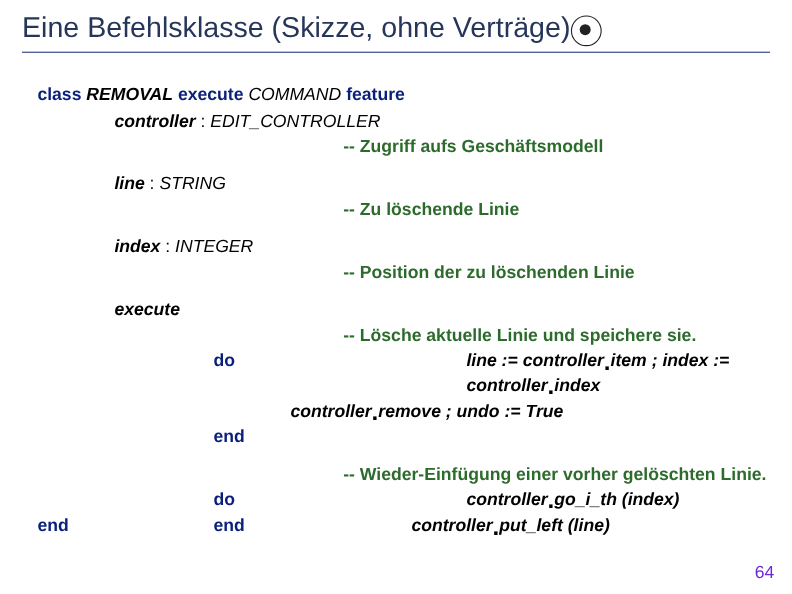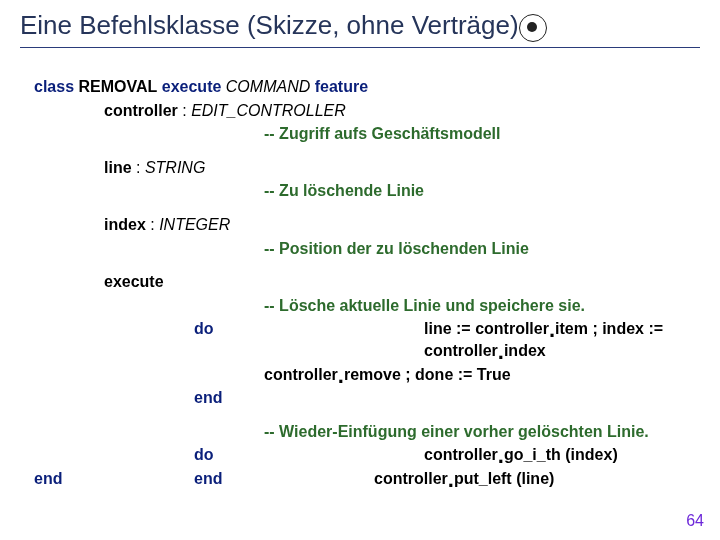--- a/index.html
+++ b/index.html
@@ -54,23 +54,23 @@
     border-top: 1.5px solid #2a3b7a;
     margin: 2px 0 28px 0;
   }
   .code {
     font-size: 16px;
     line-height: 1.35;
     color: #000;
     padding-left: 14px;
   }
   .kw { color: #0a1f7a; font-weight: bold; font-style: normal; }
-  .ident { font-weight: bold; }
+  .ident { font-style: italic; font-weight: bold; }
   .type { font-style: italic; }
-  .cmt { color: #2d6b2d; font-weight: 600; }
+  .cmt { color: #2d6b2d; font-weight: 600; margin-left: 48px; }
   .row { margin-bottom: 2px; }
   .in1 { padding-left: 70px; }
   .in3 { padding-left: 160px; }
   .inC { padding-left: 230px; }
   .dot { font-weight: bold; font-size: 22px; line-height: 0; position: relative; top: 3px; }
   .pagenum {
     position: absolute;
     right: 16px;
     bottom: 10px;
     font-size: 16px;
@@ -135,21 +135,21 @@
     <div class="row inC">
       <span class="cmt">-- Lösche aktuelle Linie und speichere sie.</span>
     </div>
     <div class="row" style="display:flex">
       <div class="in3" style="flex:0 0 230px"><span class="kw">do</span></div>
       <div>
         <span class="ident">line := controller</span><span class="dot">.</span><span class="ident">item ; index := controller</span><span class="dot">.</span><span class="ident">index</span>
       </div>
     </div>
     <div class="row inC">
-      <span class="ident">controller</span><span class="dot">.</span><span class="ident">remove   ; done := True</span>
+      <span class="ident">controller</span><span class="dot">.</span><span class="ident">remove   ; undo := True</span>
     </div>
     <div class="row in3">
       <span class="kw">end</span>
     </div>
 
     <div class="gap"></div>
 
     <div class="row inC">
       <span class="cmt">-- Wieder-Einfügung einer vorher gelöschten Linie.</span>
     </div>

